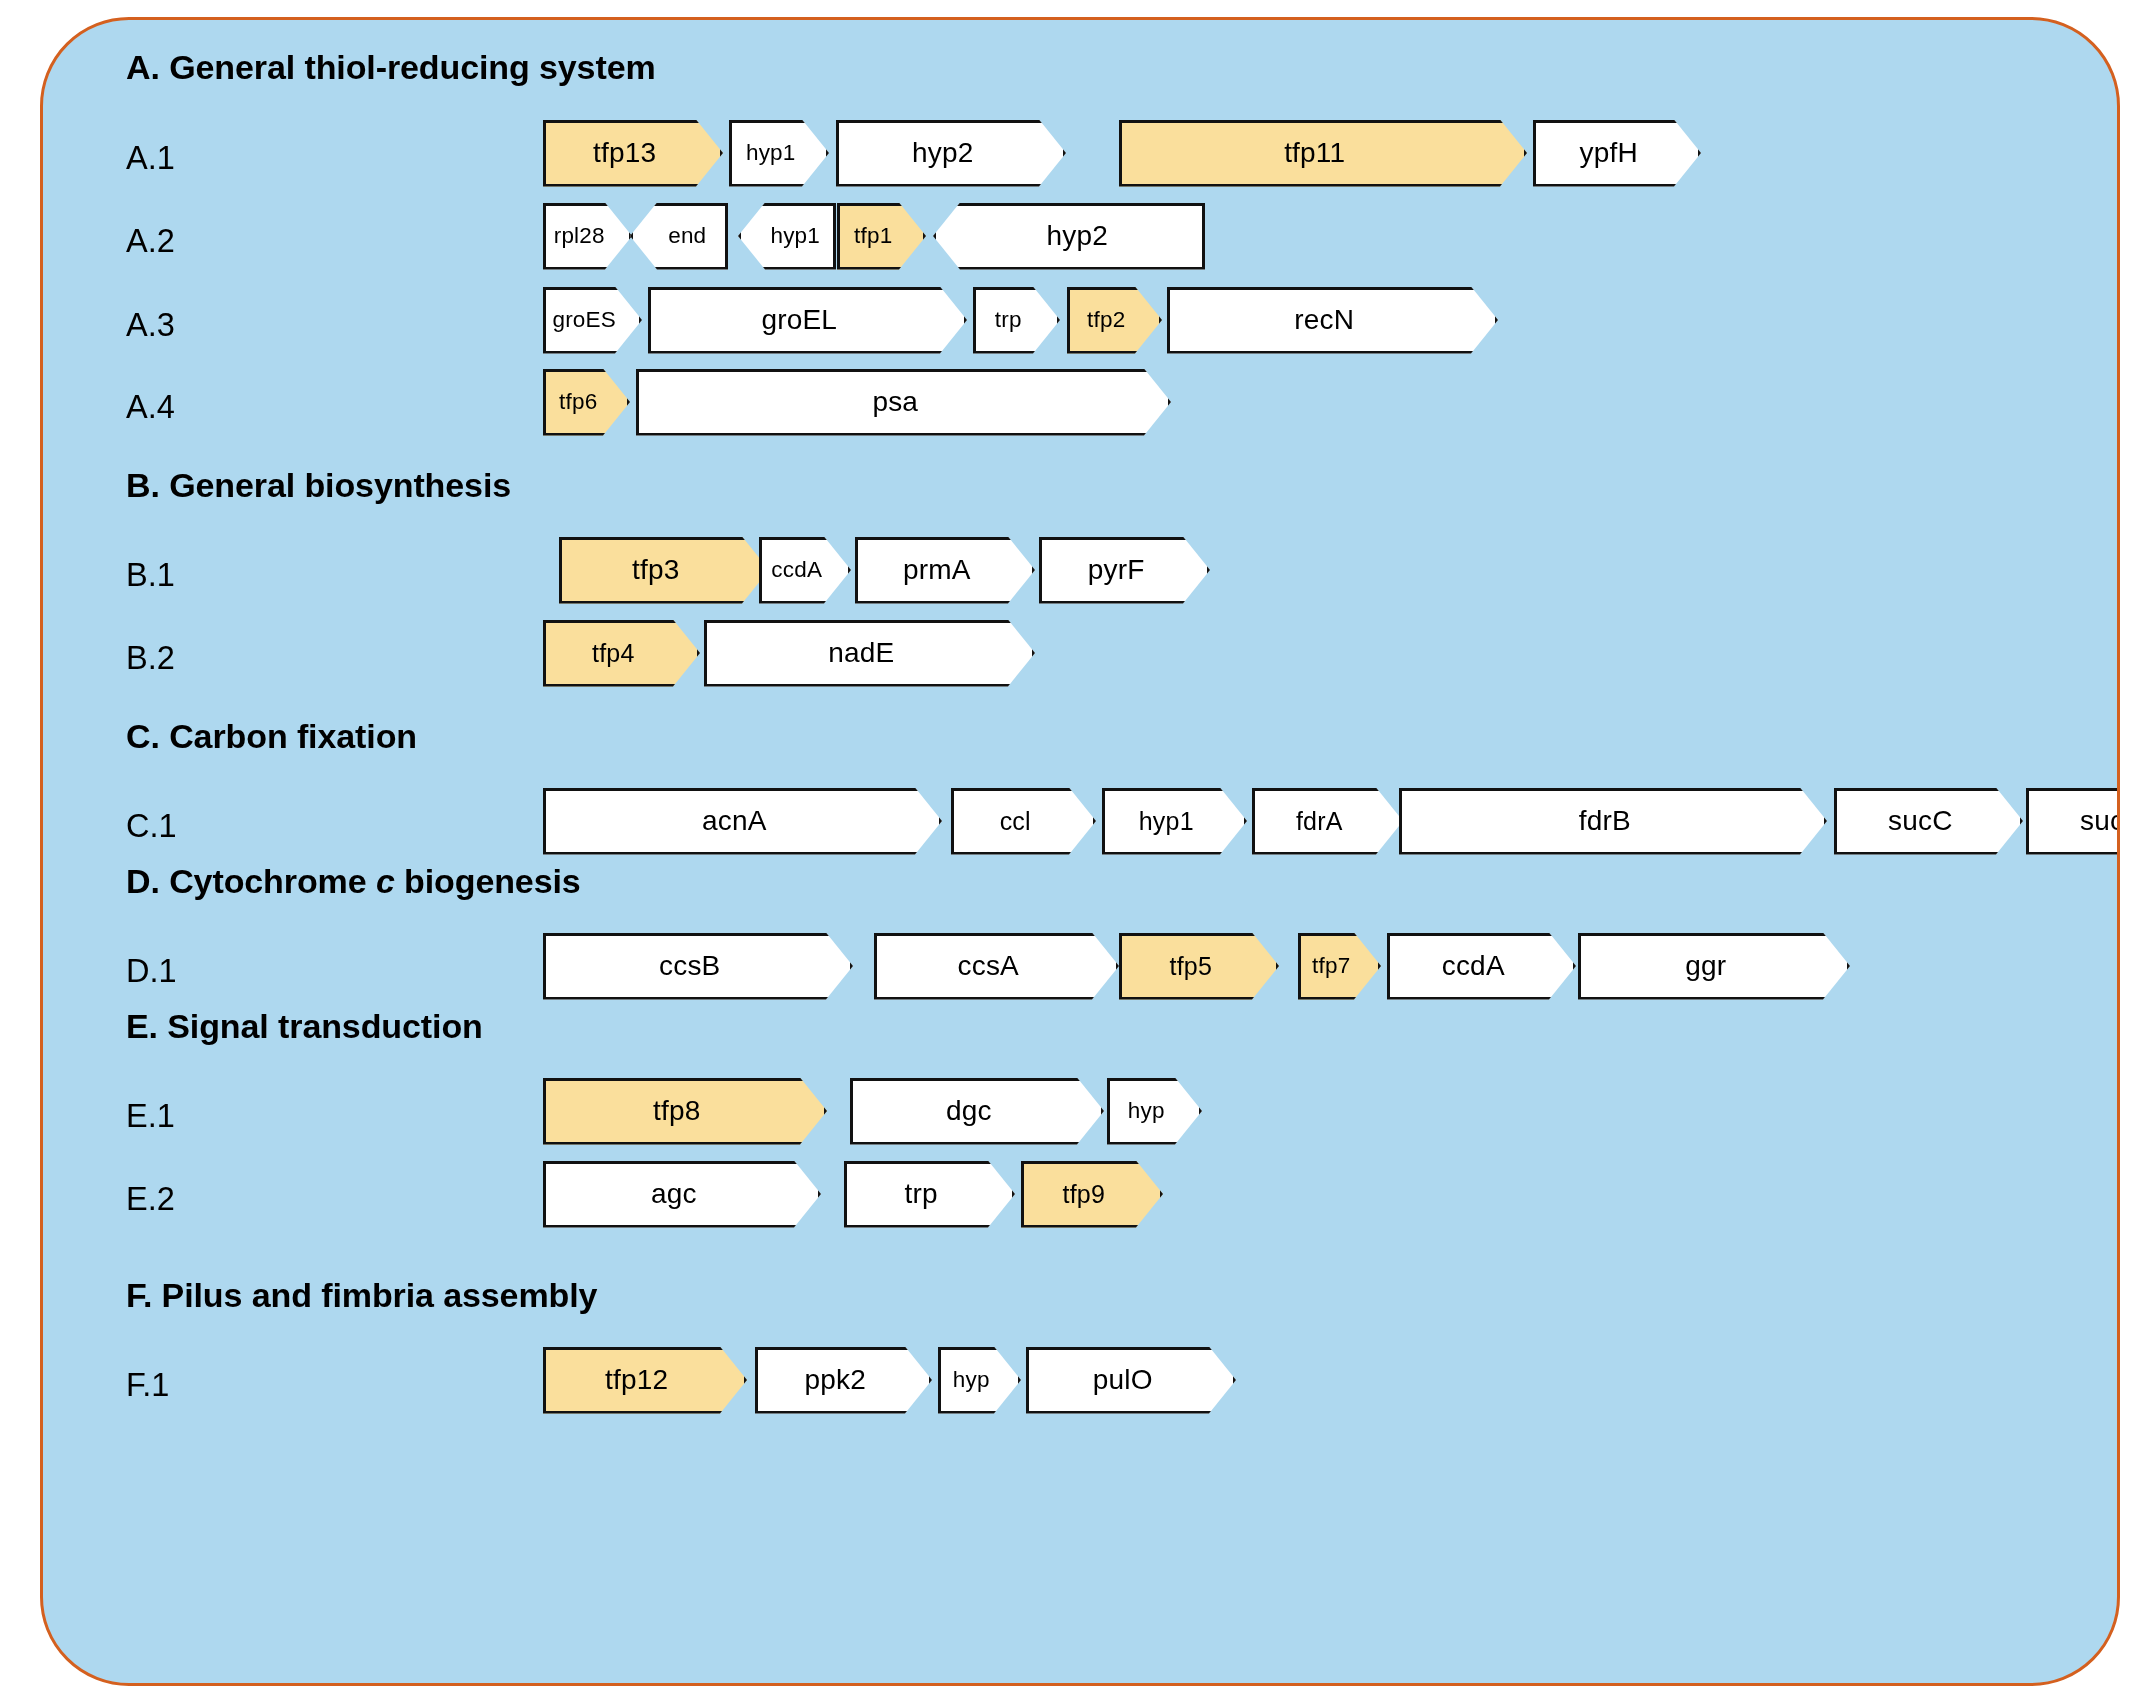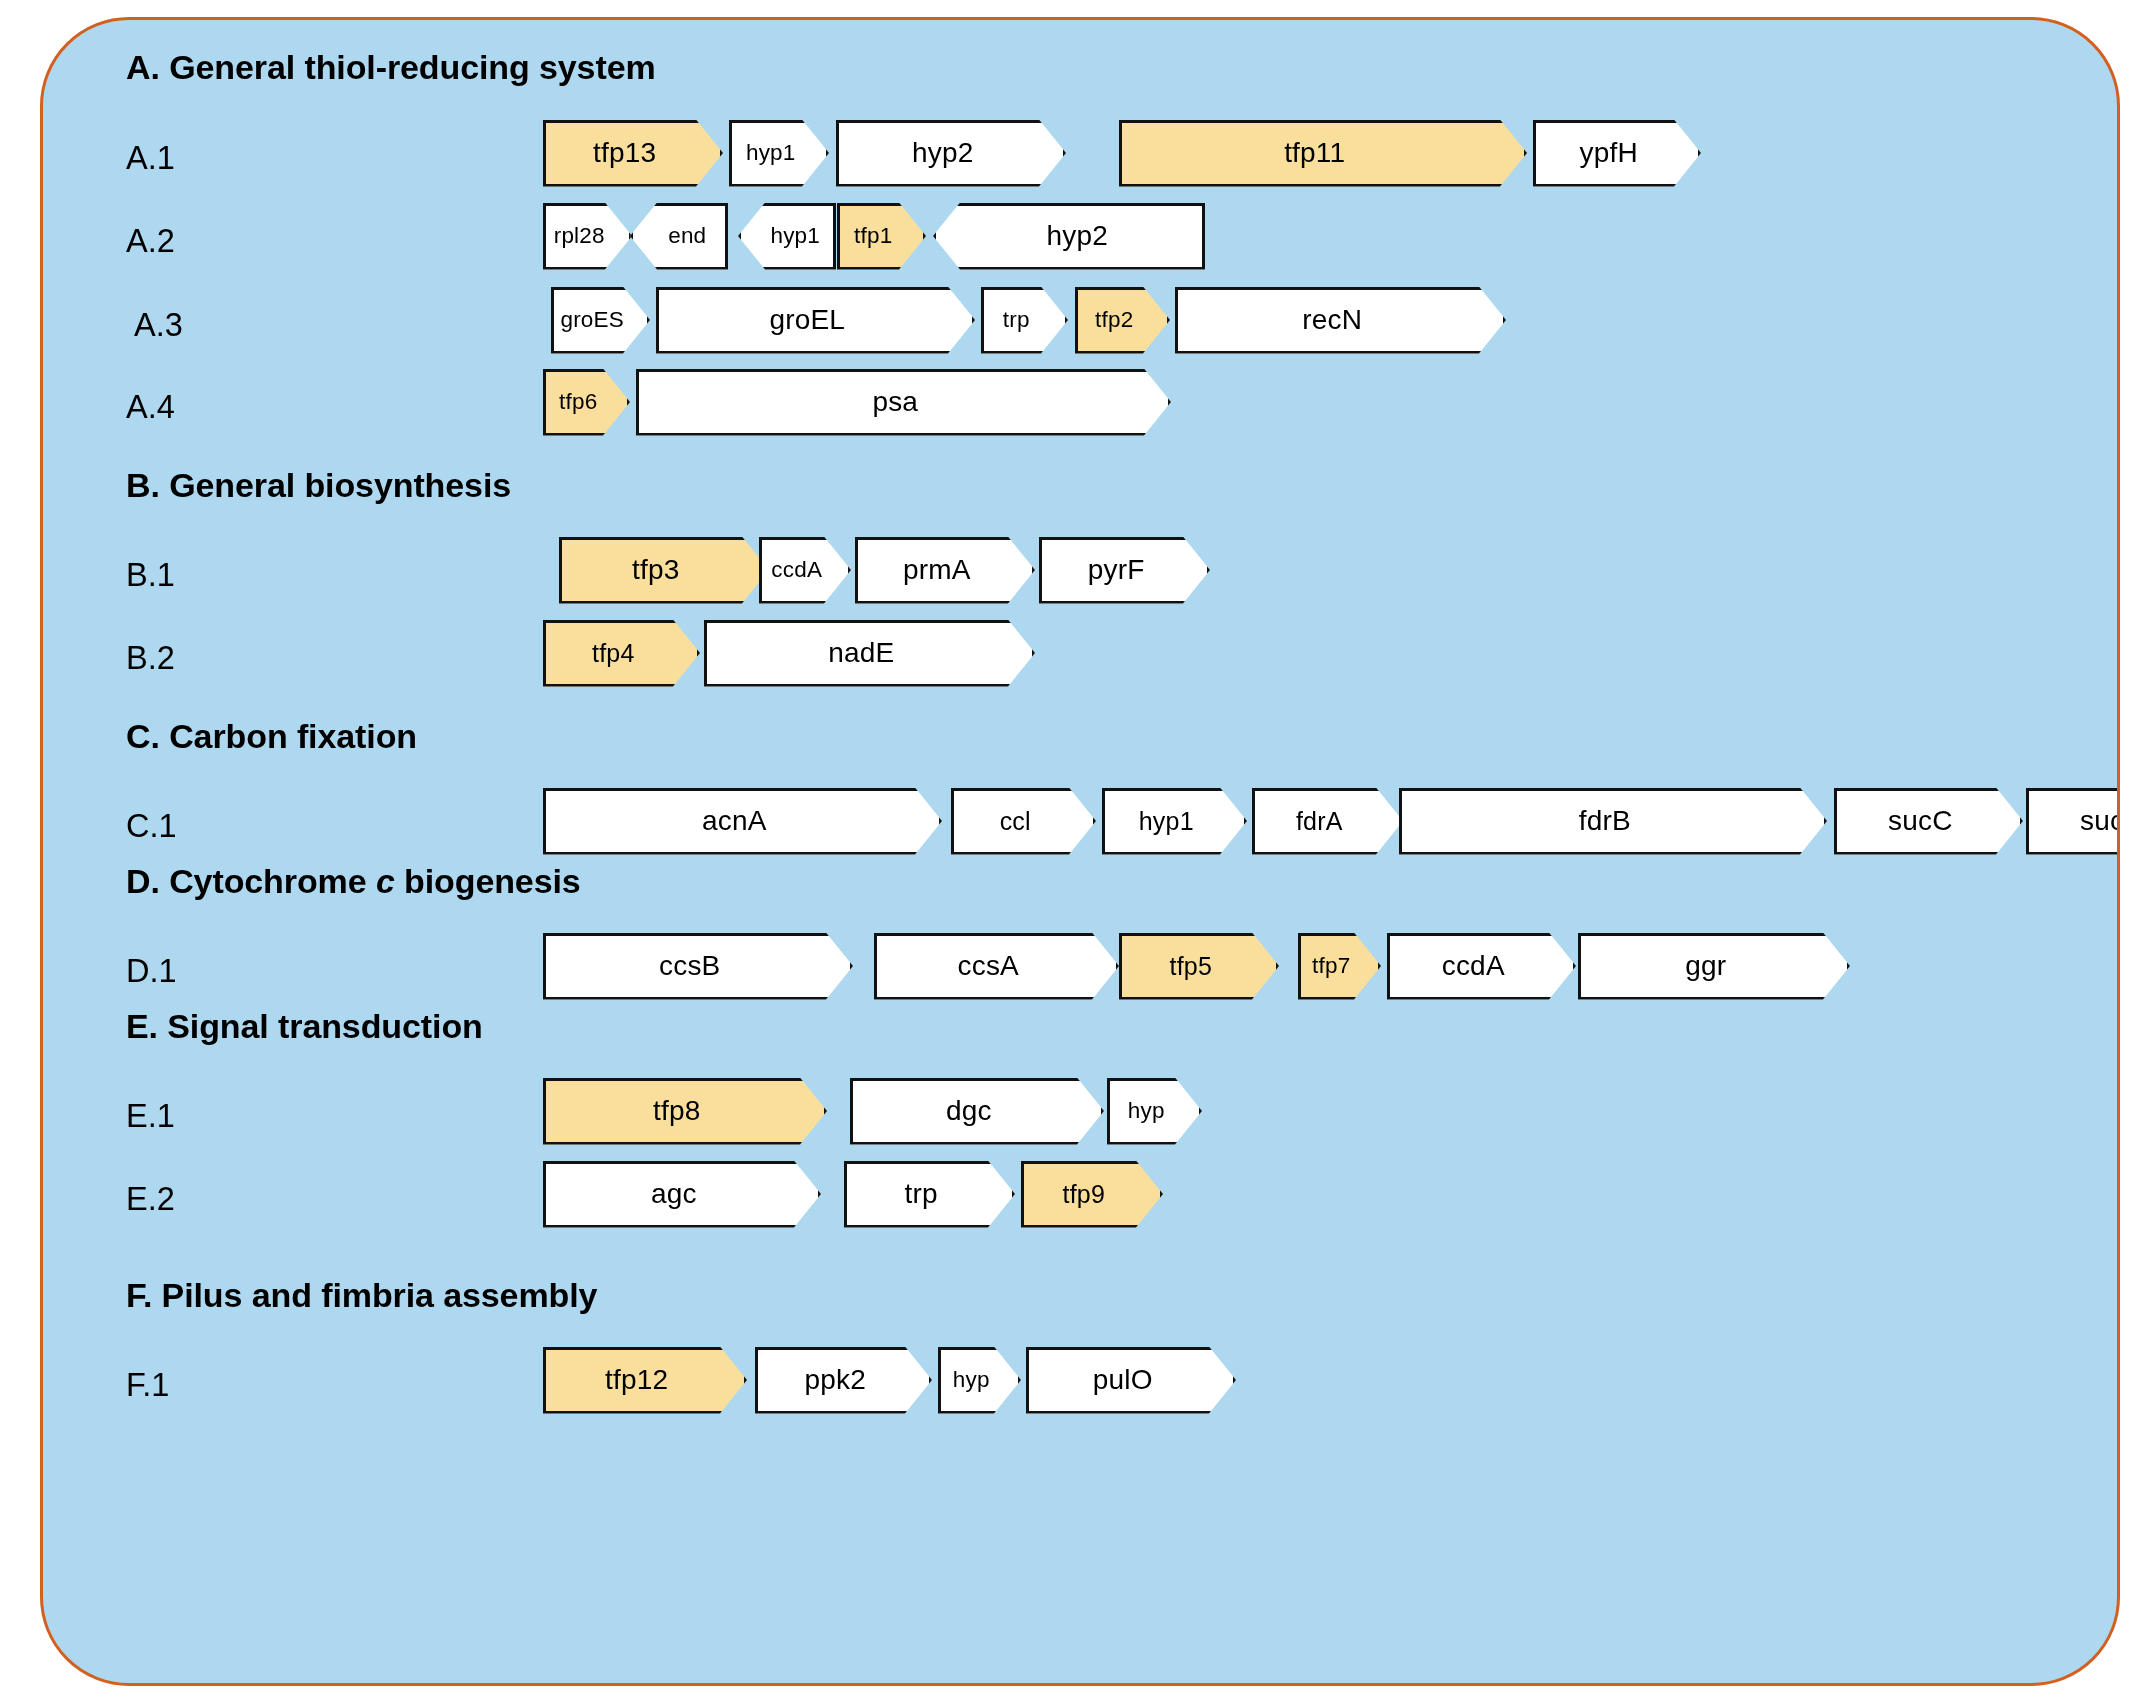--- a/index.html
+++ b/index.html
@@ -138,21 +138,21 @@
           <div class="gene right yellow tiny" style="left: 294px; width: 89px;">
             <div class="shape"></div>
             <div class="label">tfp1</div>
           </div>
           <div class="gene left" style="left: 390px; width: 272px;">
             <div class="shape"></div>
             <div class="label">hyp2</div>
           </div>
         </div>
       </div>
-      <div class="row" style="left: 91px; top: 267px; width: 1891px;">
+      <div class="row" style="left: 83px; top: 267px; width: 1891px;">
         <div class="row-label">A.3</div>
         <div class="genes">
           <div class="gene right tiny" style="left: 0px; width: 99px;">
             <div class="shape"></div>
             <div class="label">groES</div>
           </div>
           <div class="gene right" style="left: 105px; width: 319px;">
             <div class="shape"></div>
             <div class="label">groEL</div>
           </div>

